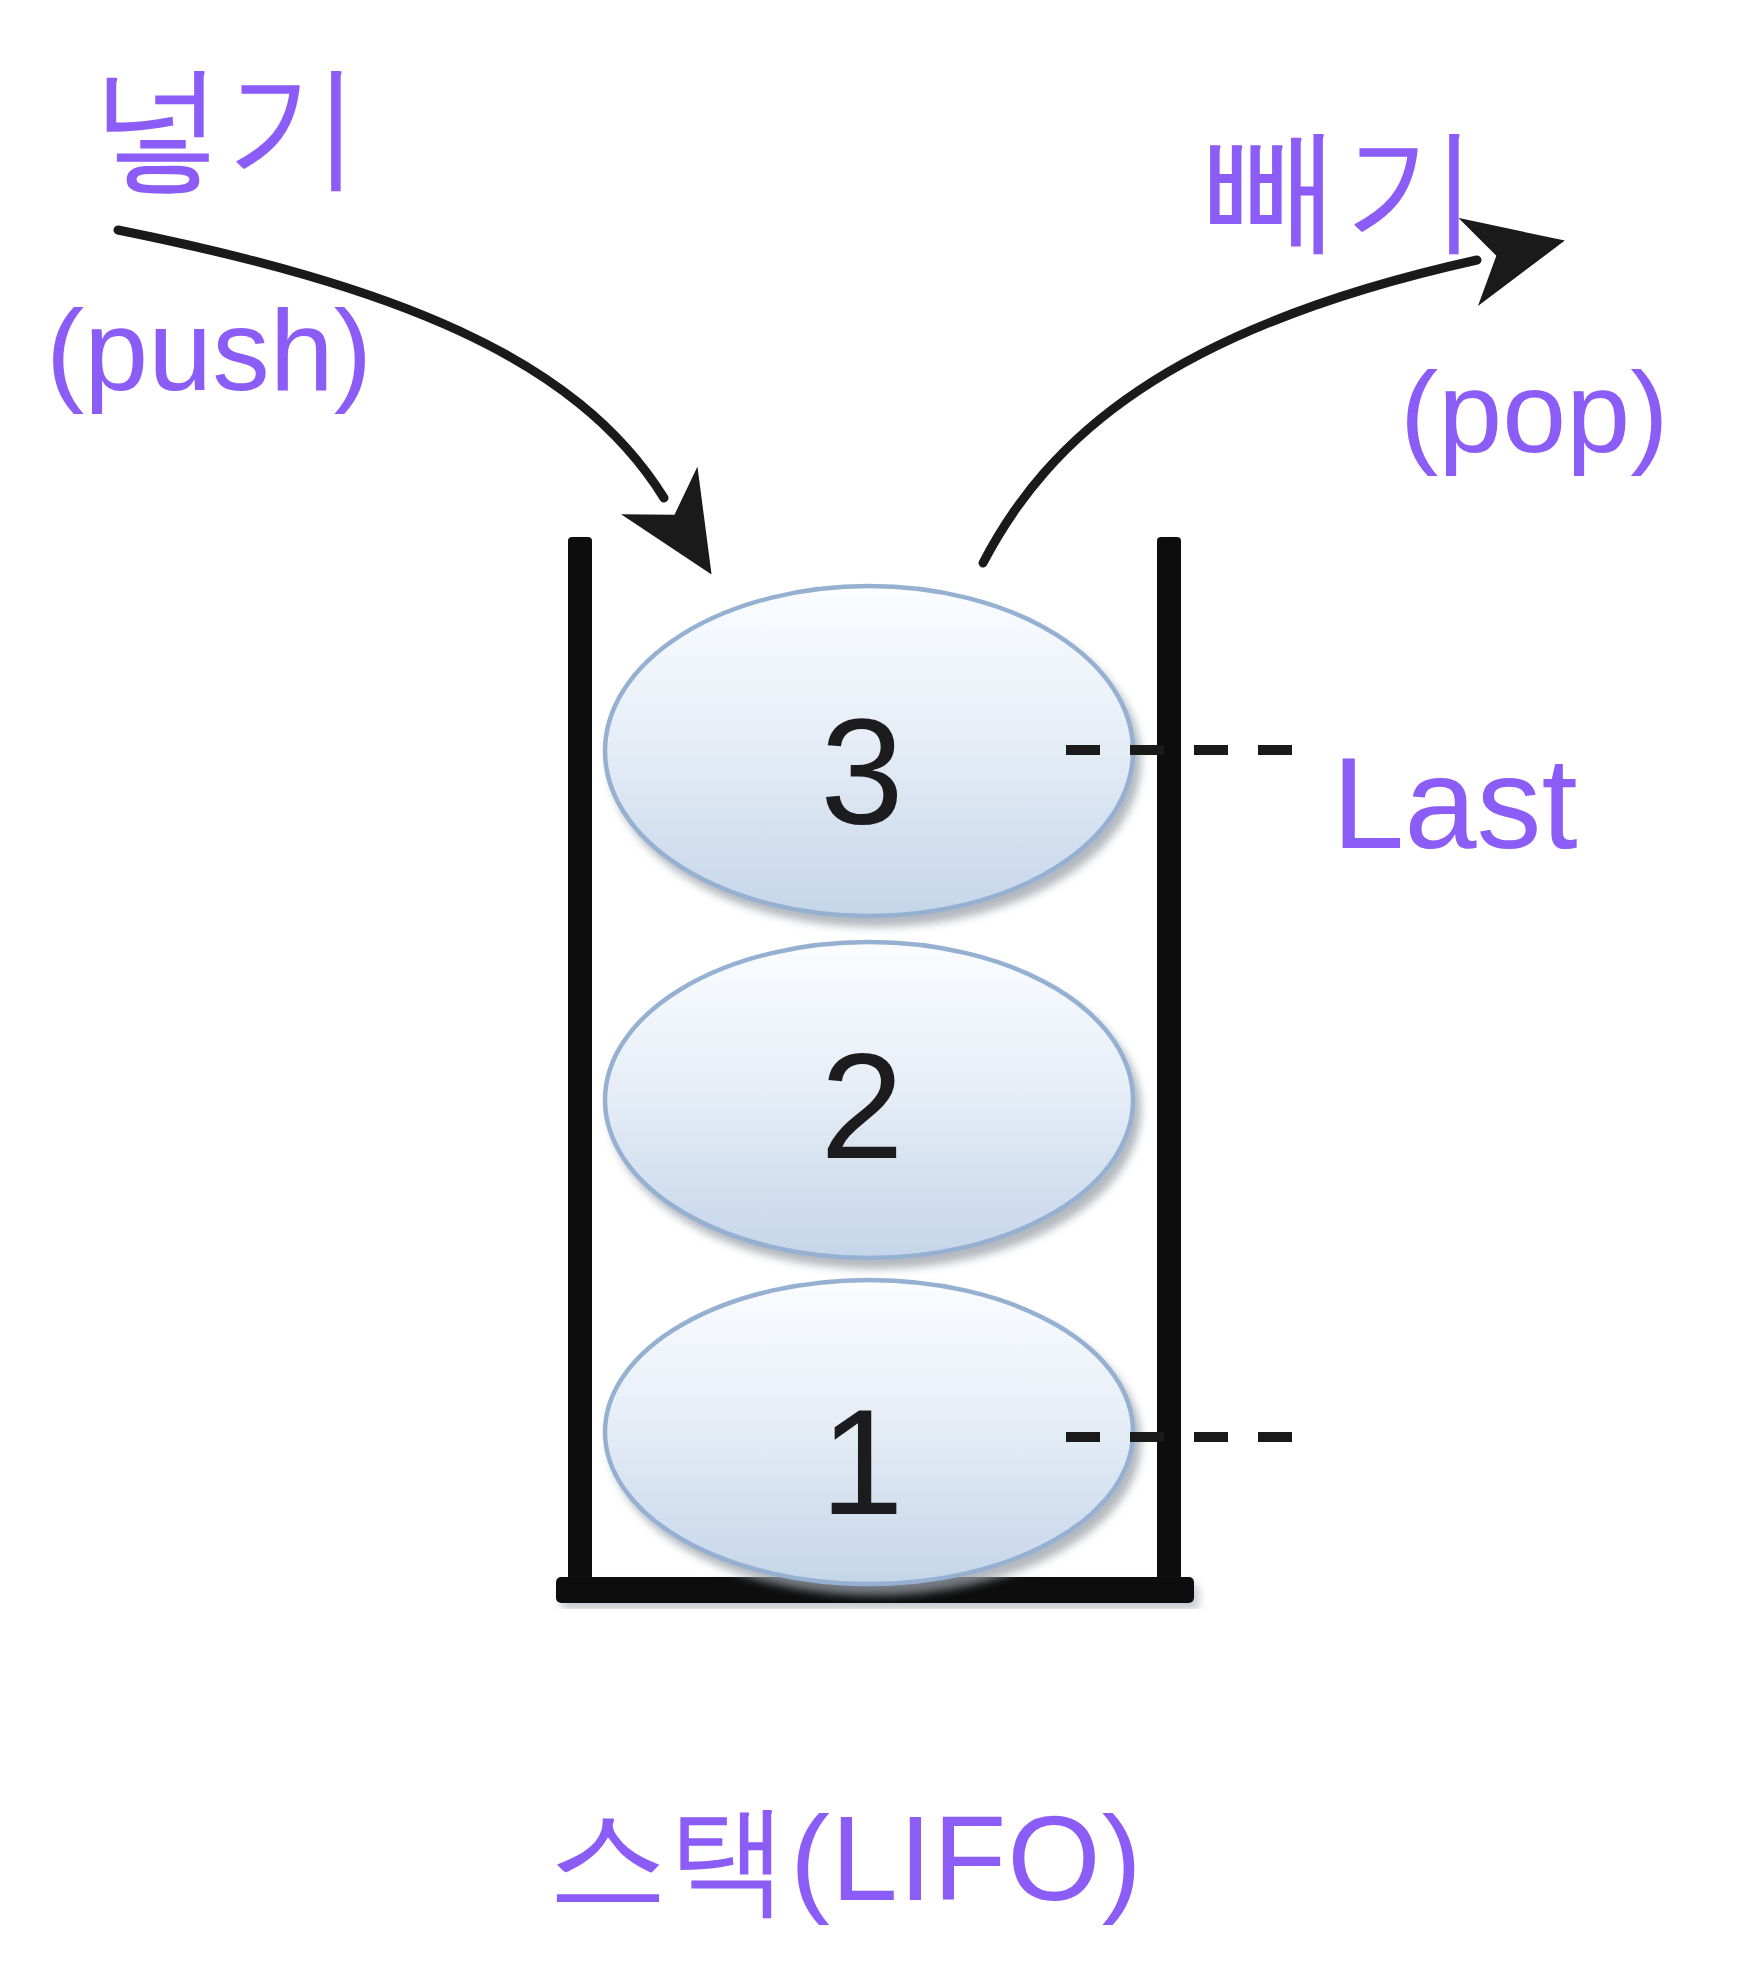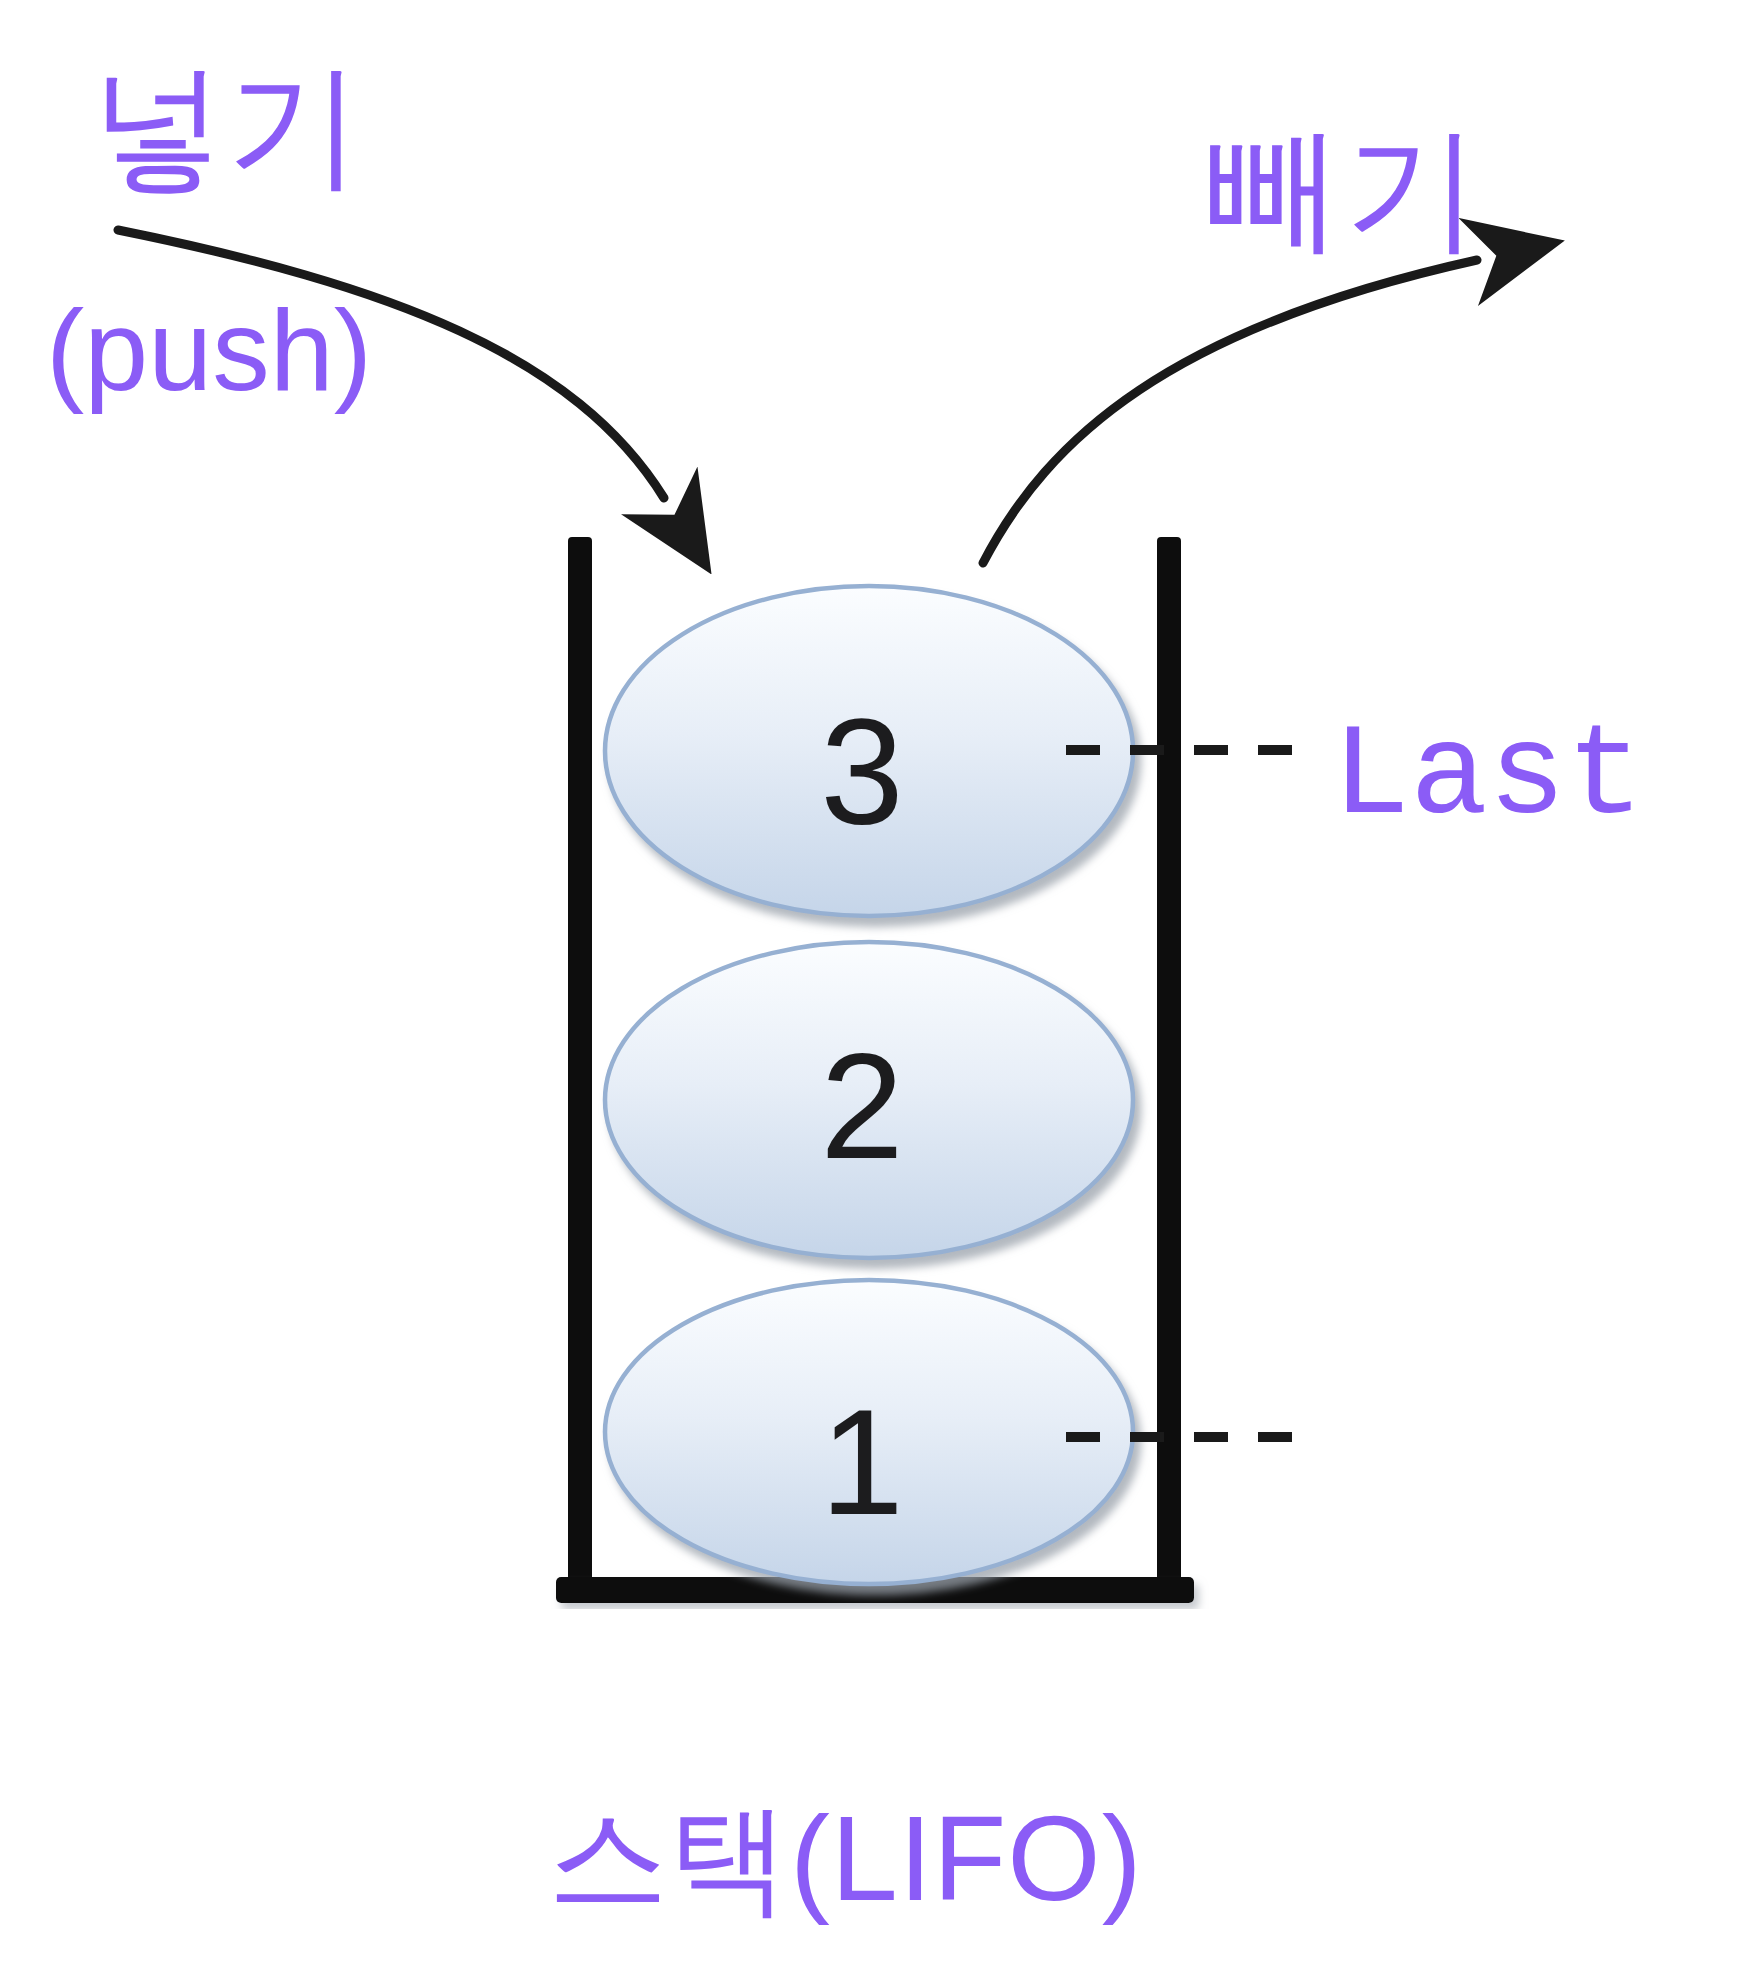--- a/index.html
+++ b/index.html
@@ -64,22 +64,23 @@
 
     <path d="M 118 230 C 390 285, 575 355, 664 498" fill="none" stroke="#1a1a1a" stroke-width="9" stroke-linecap="round" marker-end="url(#ah)"></path>
 
     <path d="M 983 563 C 1048 438, 1170 328, 1477 260" fill="none" stroke="#1a1a1a" stroke-width="9" stroke-linecap="round" marker-end="url(#ah)"></path>
   </svg>
 
   <div class="lbl lbl-korean" style="left:90px;  top:55px;">넣기</div>
   <div class="lbl lbl-english" style="left:46px;  top:290px;">(push)</div>
 
   <div class="lbl lbl-korean" style="left:1208px; top:118px;">빼기</div>
+  <div class="lbl lbl-english" style="left:1400px; top:352px;">(pop)</div>
 
-  <div class="lbl lbl-pointer" style="left:1332px; top:710px;font-family:Liberation Mono, monospace;">Last</div>
+  <div class="lbl lbl-pointer" style="left:1332px; top:735px;">Last</div>
 
   <div class="lbl lbl-caption" style="left:500px; top:1795px;">스택(LIFO)</div>
 
   <div class="digit" style="left:862px; top:772px;">3</div>
   <div class="digit" style="left:862px; top:1106px;">2</div>
   <div class="digit" style="left:862px; top:1462px;">1</div>
 
 </div>
 
 </body></html>

